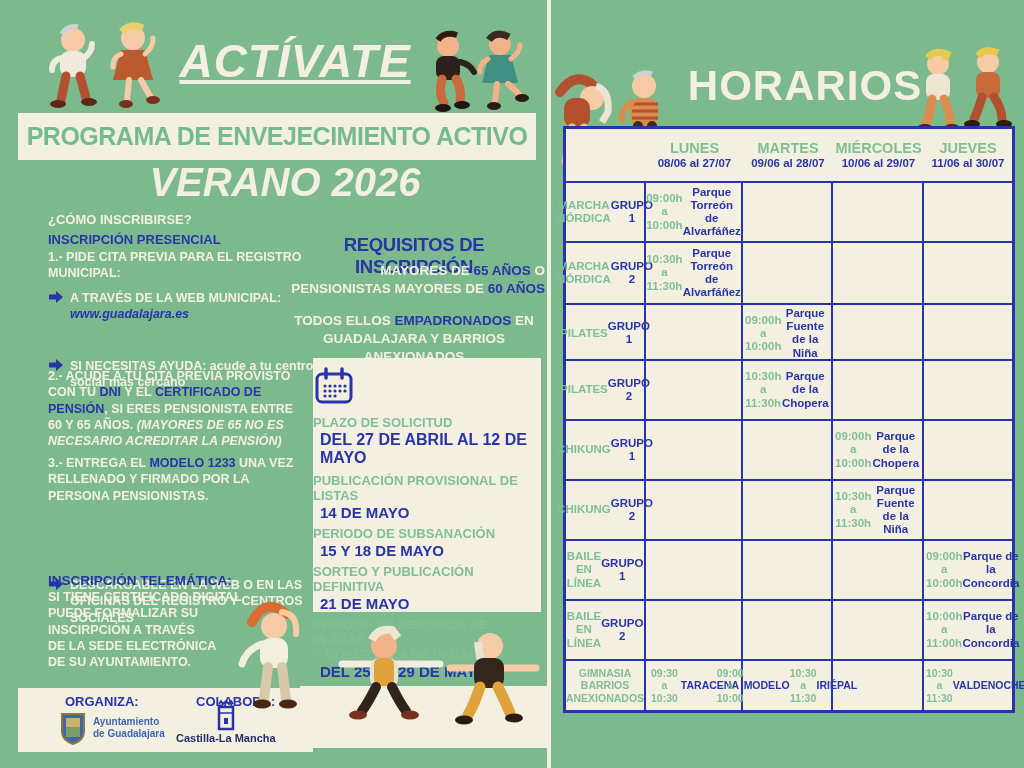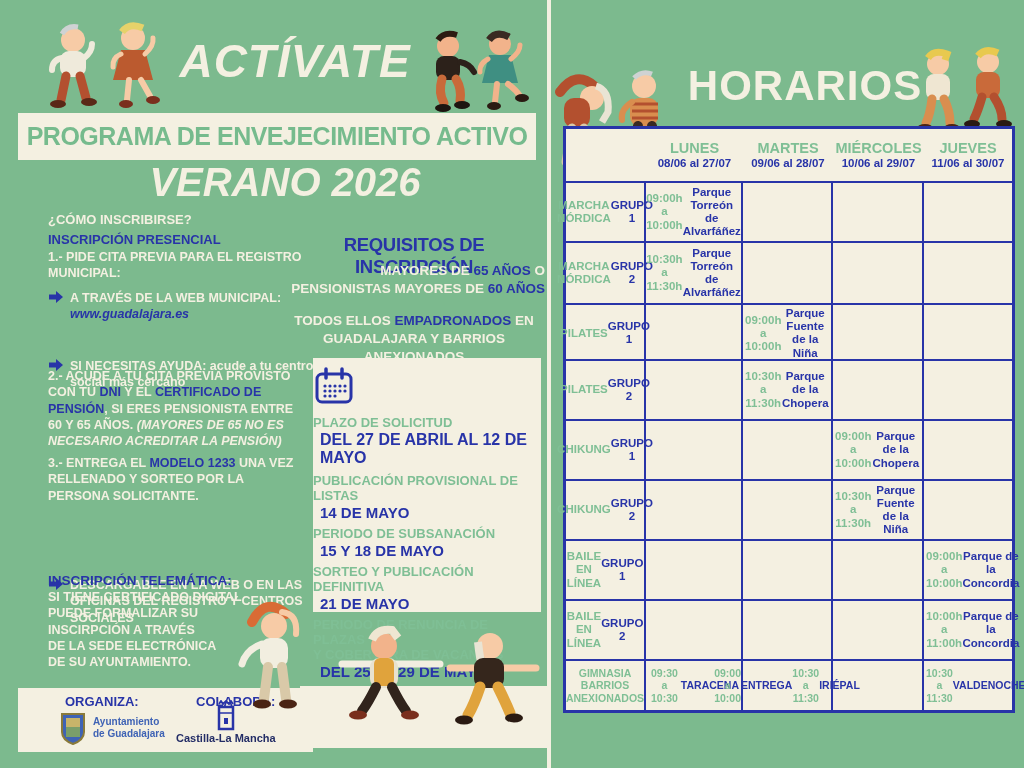--- a/index.html
+++ b/index.html
@@ -12,21 +12,21 @@
     font-family:"Liberation Sans",sans-serif;font-weight:700;
     position:relative;overflow:hidden;
   }
   .abs{position:absolute;}
   .blue-t{color:var(--blue);}
   .italic{font-style:italic;}
   .pre{white-space:pre-line;}
 
   
   .main-title{left:150px;top:34px;width:290px;text-align:center;
-    font-size:46px;font-style:italic;font-weight:800;color:var(--cream);letter-spacing:1px;}
+    font-size:46px;font-style:italic;font-weight:800;color:var(--cream);letter-spacing:1px;text-decoration:underline;}
   .subtitle-band{left:18px;top:113px;width:518px;height:47px;background:var(--cream);
     display:flex;align-items:center;justify-content:center;}
   .subtitle-band span{font-size:25px;color:var(--green-band);letter-spacing:-0.5px;}
   .season{left:30px;top:160px;width:510px;text-align:center;
     font-size:40px;font-style:italic;font-weight:800;color:var(--cream);}
   .how{left:48px;top:212px;font-size:13px;color:var(--cream);}
 
   .ltext{left:48px;width:258px;font-size:12.5px;line-height:1.3;color:var(--cream);}
   .bullet{position:relative;padding-left:22px;}
   .bullet .arr{position:absolute;left:0;top:0;}
@@ -145,21 +145,21 @@
       </svg>
   </span>
   <span>SI NECESITAS AYUDA:</span><span> acude a tu centro social más cercano</span>
 </div>
 
 <div class="abs ltext" style="top:368px;">
   <span>2.- ACUDE A TU CITA PREVIA PROVISTO CON TU </span><span class="blue-t">DNI</span><span> Y EL </span><span class="blue-t">CERTIFICADO DE PENSIÓN</span><span>, SI ERES PENSIONISTA ENTRE 60 Y 65 AÑOS. </span><span class="italic">(MAYORES DE 65 NO ES NECESARIO ACREDITAR LA PENSIÓN)</span>
 </div>
 
 <div class="abs ltext" style="top:455px;">
-  <span>3.- ENTREGA EL </span><span class="blue-t">MODELO 1233</span><span> UNA VEZ RELLENADO Y SORTEO POR LA PERSONA SOLICITANTE.</span>
+  <span>3.- ENTREGA EL </span><span class="blue-t">MODELO 1233</span><span> UNA VEZ RELLENADO Y FIRMADO POR LA PERSONA PENSIONISTAS.</span>
 </div>
 
 <div class="abs ltext bullet" style="top:512px;">
   <span class="arr">
     <svg width="16" height="14" viewBox="0 0 16 14">
         <path d="M1 4.5 h7 V1 l7 6 -7 6 V9.5 H1 z" fill="#2834a8"></path>
       </svg>
   </span>
   <span>DESCARGABLE EN LA WEB O EN LAS OFICINAS DEL REGISTRO Y CENTROS SOCIALES</span>
 </div>
@@ -460,21 +460,21 @@
   <div class="h-row row-last" style="height:49px">
     <div class="cell">
         <span class="g">GIMNASIA BARRIOS ANEXIONADOS</span>
       </div>
     <div class="cell">
         <span class="g">09:30 a 10:30</span>
         <span class="b">TARACENA</span>
       </div>
     <div class="cell">
         <span class="g">09:00 a 10:00</span>
-        <span class="b">ENTREGA</span>
+        <span class="b">MODELO</span>
         <span class="g">10:30 a 11:30</span>
         <span class="b">IRIÉPAL</span>
       </div>
     <div class="cell"></div>
     <div class="cell">
         <span class="g">10:30 a 11:30</span>
         <span class="b">VALDENOCHES</span>
       </div>
   </div>
 </div>

